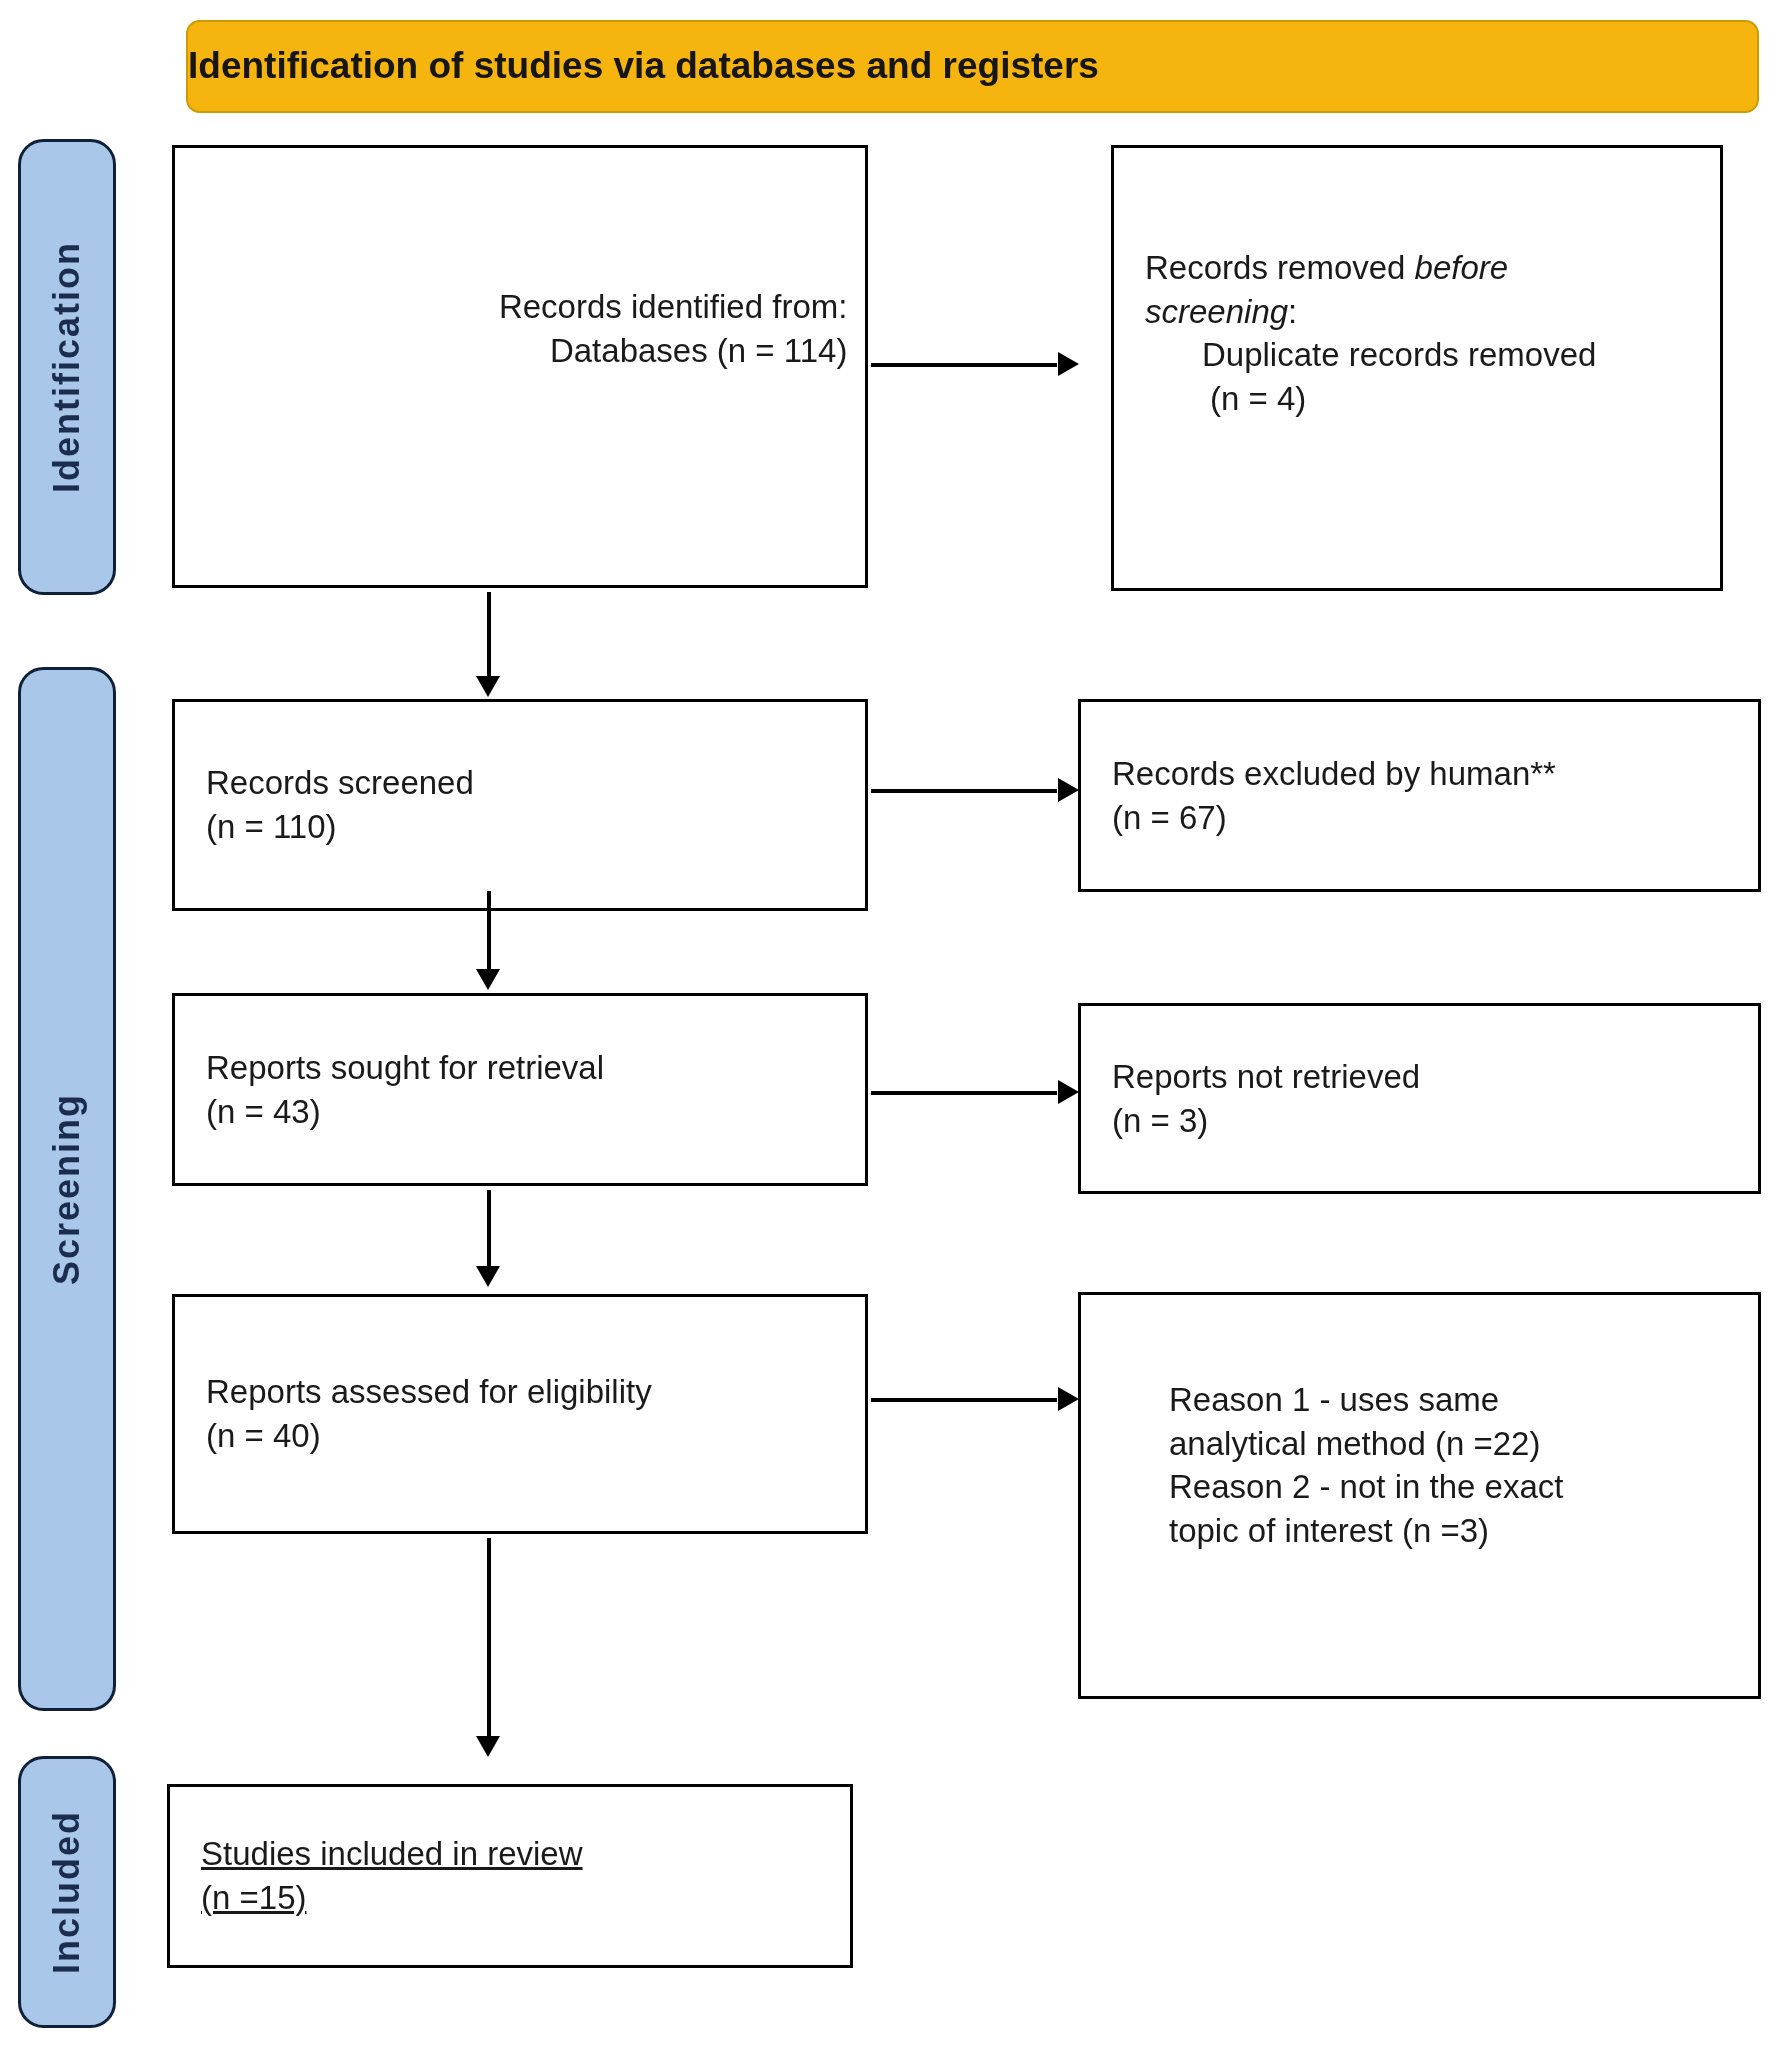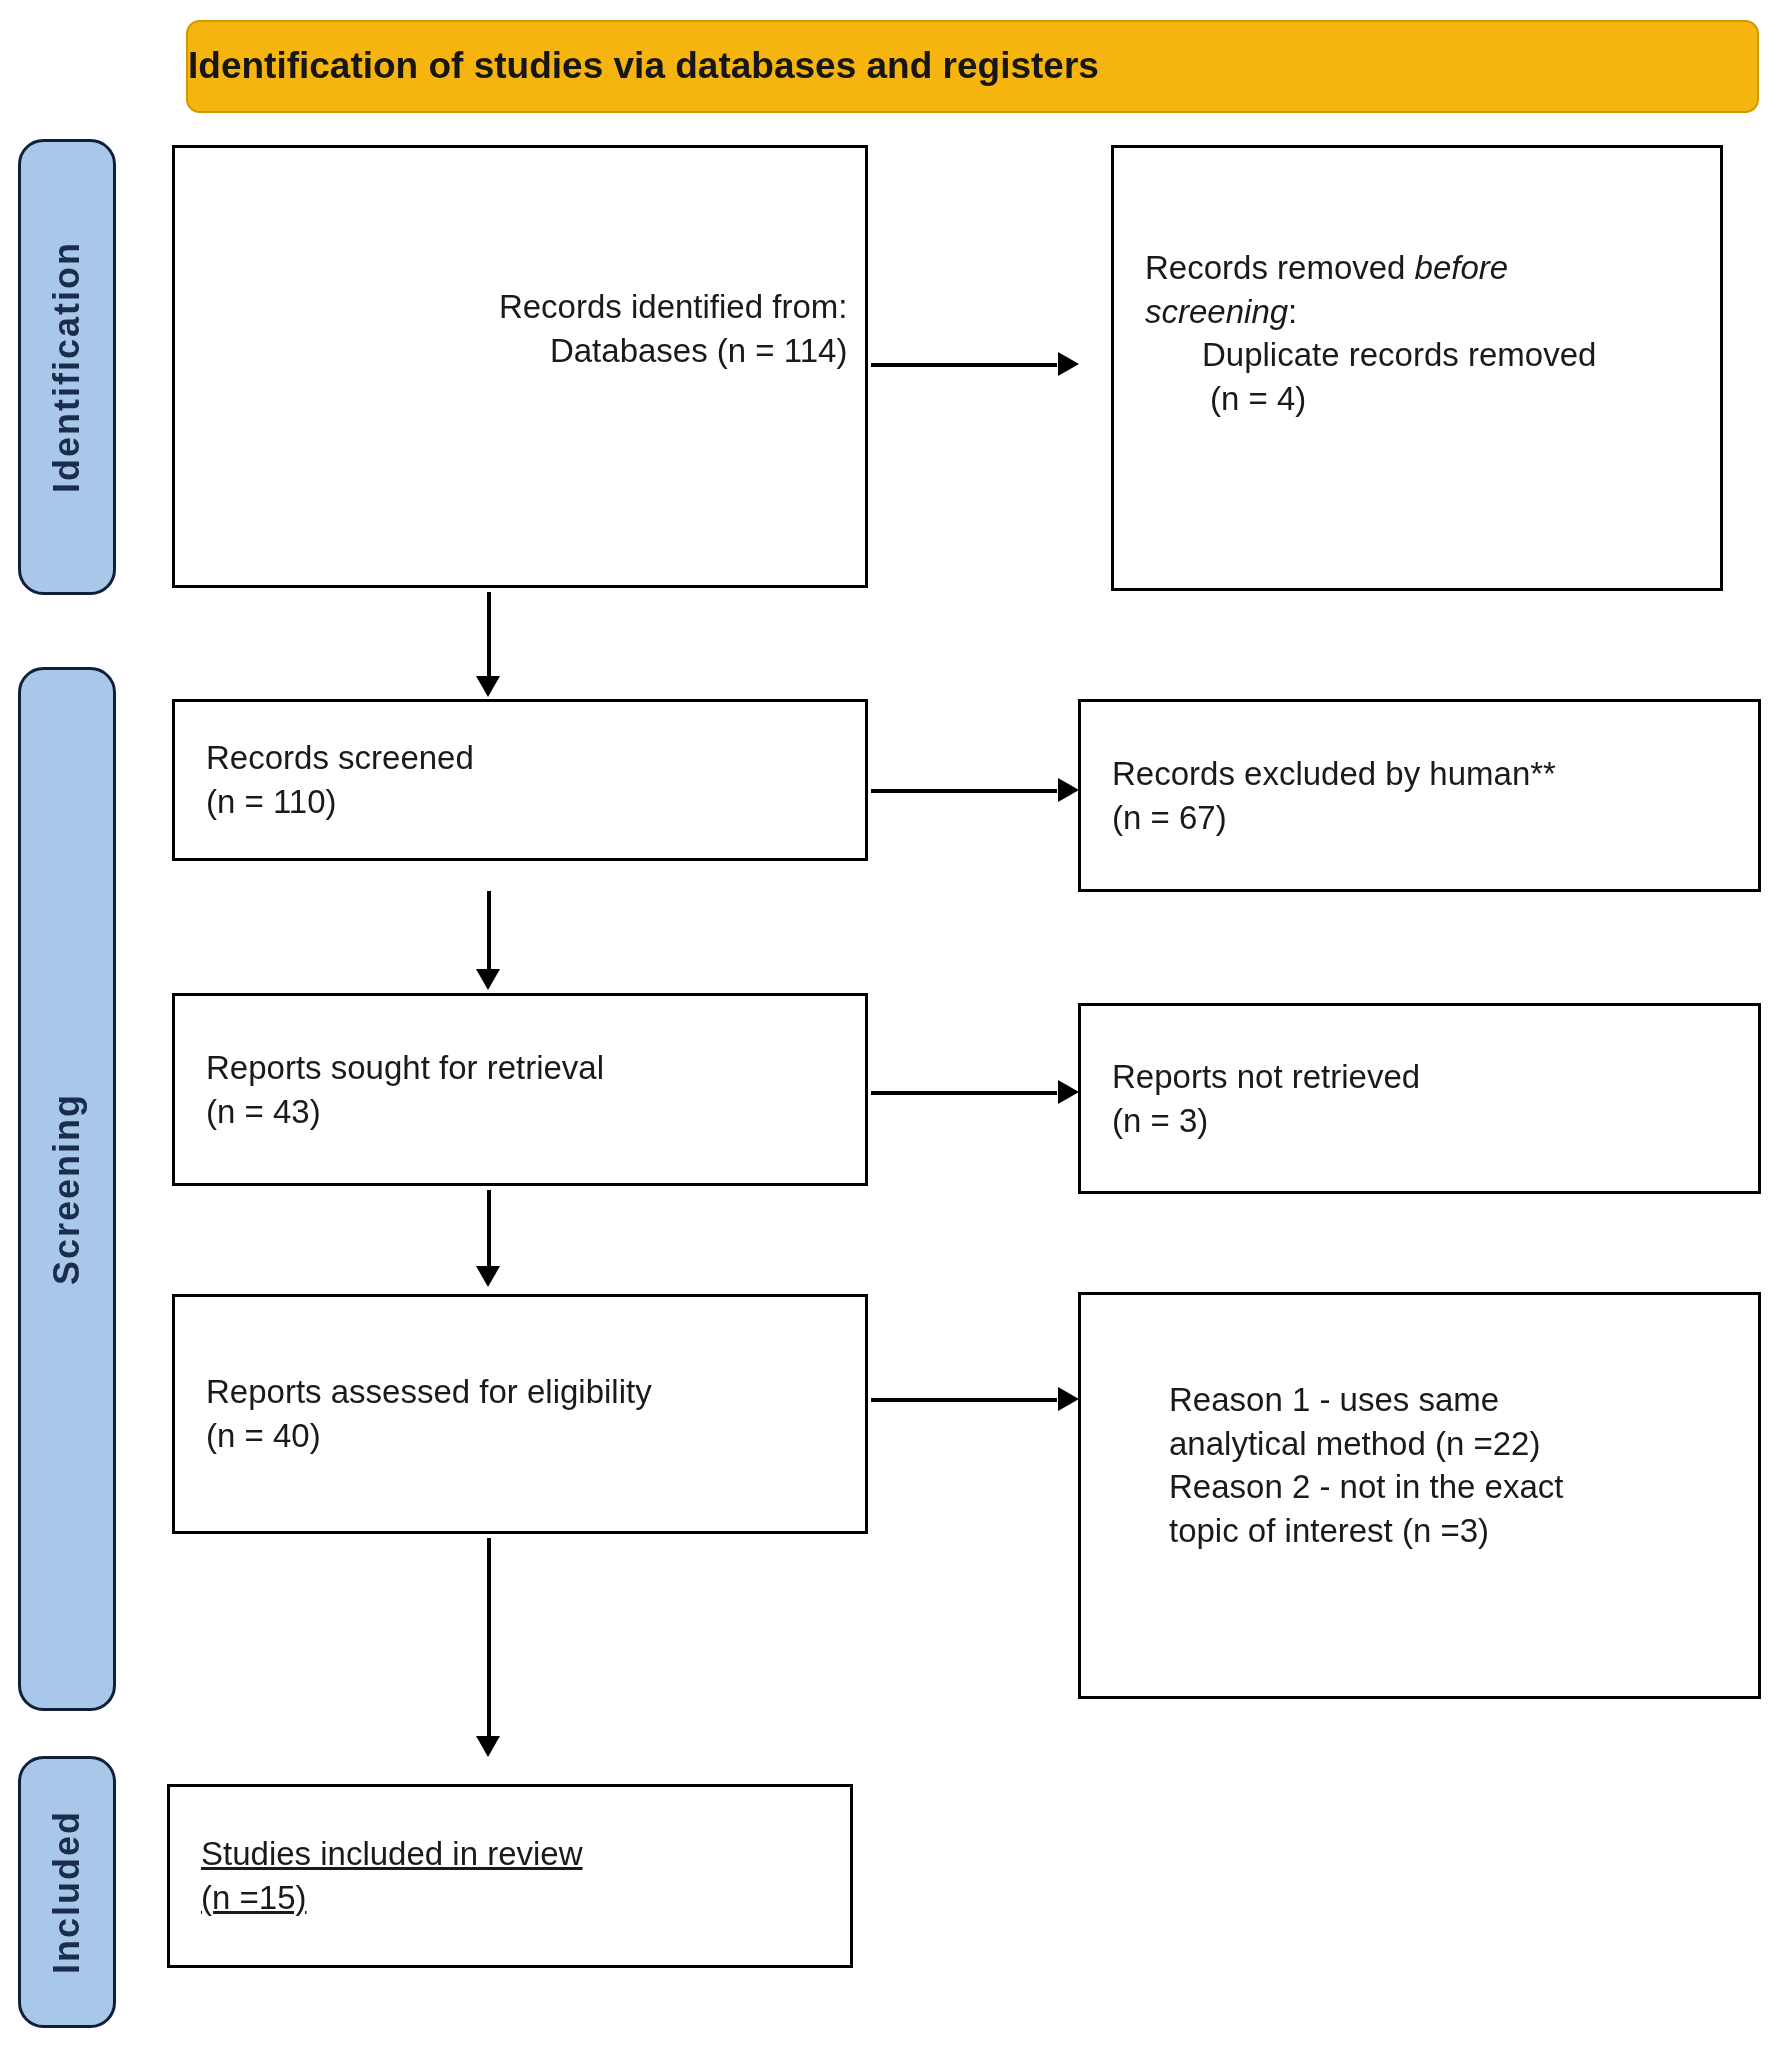--- a/index.html
+++ b/index.html
@@ -68,21 +68,21 @@
   </div>
   <div class="side" style="top:1756px; height:272px;">
     <span>Included</span>
   </div>
 
   <div class="wbox topalign" style="left:172px; top:145px; width:696px; height:443px; padding-top:137px;text-align:right;">
     <div>Records identified from:</div>
     <div class="ind">Databases (n = 114)</div>
   </div>
 
-  <div class="wbox" style="left:172px; top:699px; width:696px; height:162px;">
+  <div class="wbox" style="left:172px; top:699px; width:696px; height:212px;">
     <div>Records screened</div>
     <div>(n = 110)</div>
   </div>
 
   <div class="wbox" style="left:172px; top:993px; width:696px; height:193px;">
     <div>Reports sought for retrieval</div>
     <div>(n = 43)</div>
   </div>
 
   <div class="wbox" style="left:172px; top:1294px; width:696px; height:240px;">

